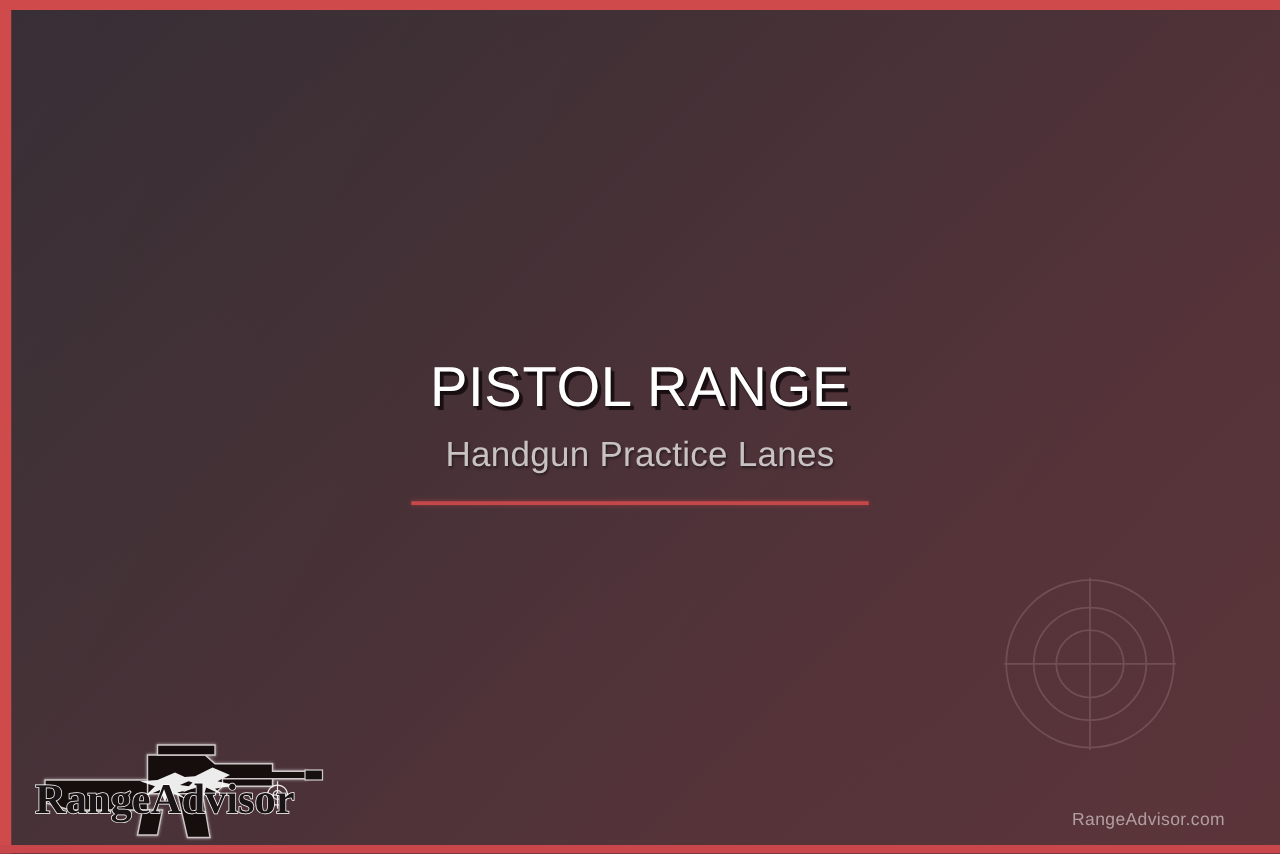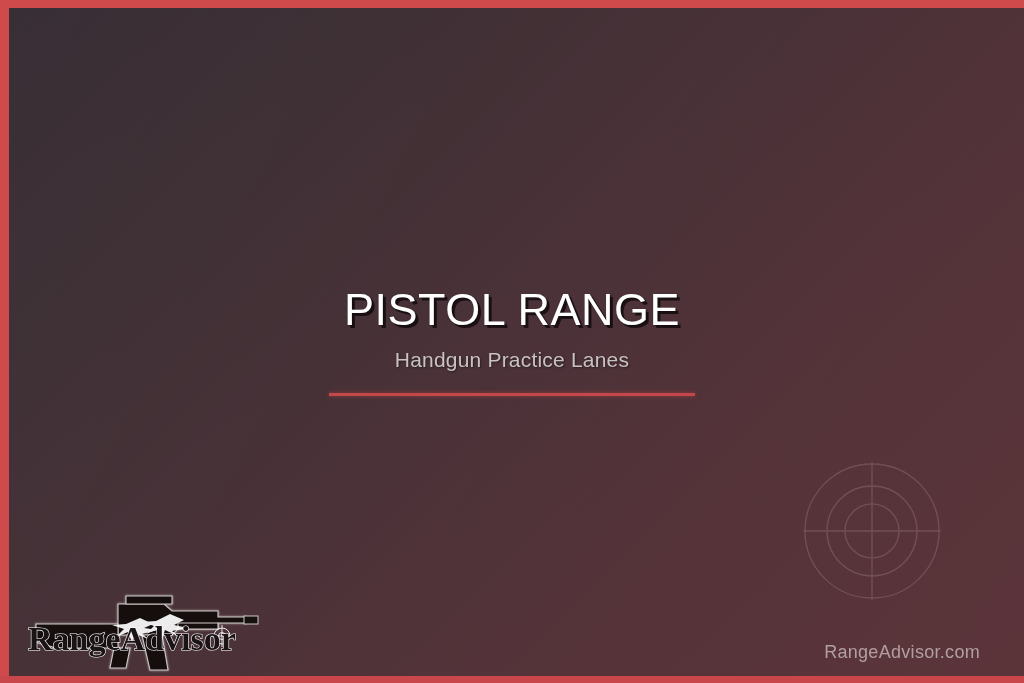--- a/index.html
+++ b/index.html
@@ -76,21 +76,21 @@
     font-size:45px;
     font-weight:normal;
     letter-spacing:0.5px;
     color:#ffffff;
     text-shadow:3px 3px 0 rgba(20,10,14,0.85), 1px 1px 2px rgba(0,0,0,0.6);
     line-height:1.05;
     white-space:nowrap;
   }
   .slide-subtitle {
     margin-top:15px;
-    font-size:21px;
+    font-size:28px;
     font-weight:normal;
     color:#c8c2c4;
     letter-spacing:0.2px;
     text-shadow:1px 1px 2px rgba(0,0,0,0.45);
   }
   .divider {
     width:366px;
     height:3px;
     margin:21px auto 0 auto;
     background:#c4484a;
@@ -104,21 +104,21 @@
     width:252px; height:100px;
     z-index:5;
   }
   .logo svg { display:block; }
 
   
   .footer-text {
     position:absolute;
     right:44px;
     bottom:20px;
-    font-size:18px;
+    font-size:14px;
     color:#b9a8ab;
     letter-spacing:0.3px;
     z-index:5;
     opacity:0.92;
   }
 </style>
 </head>
 <body>
 
 <div id="slide">

